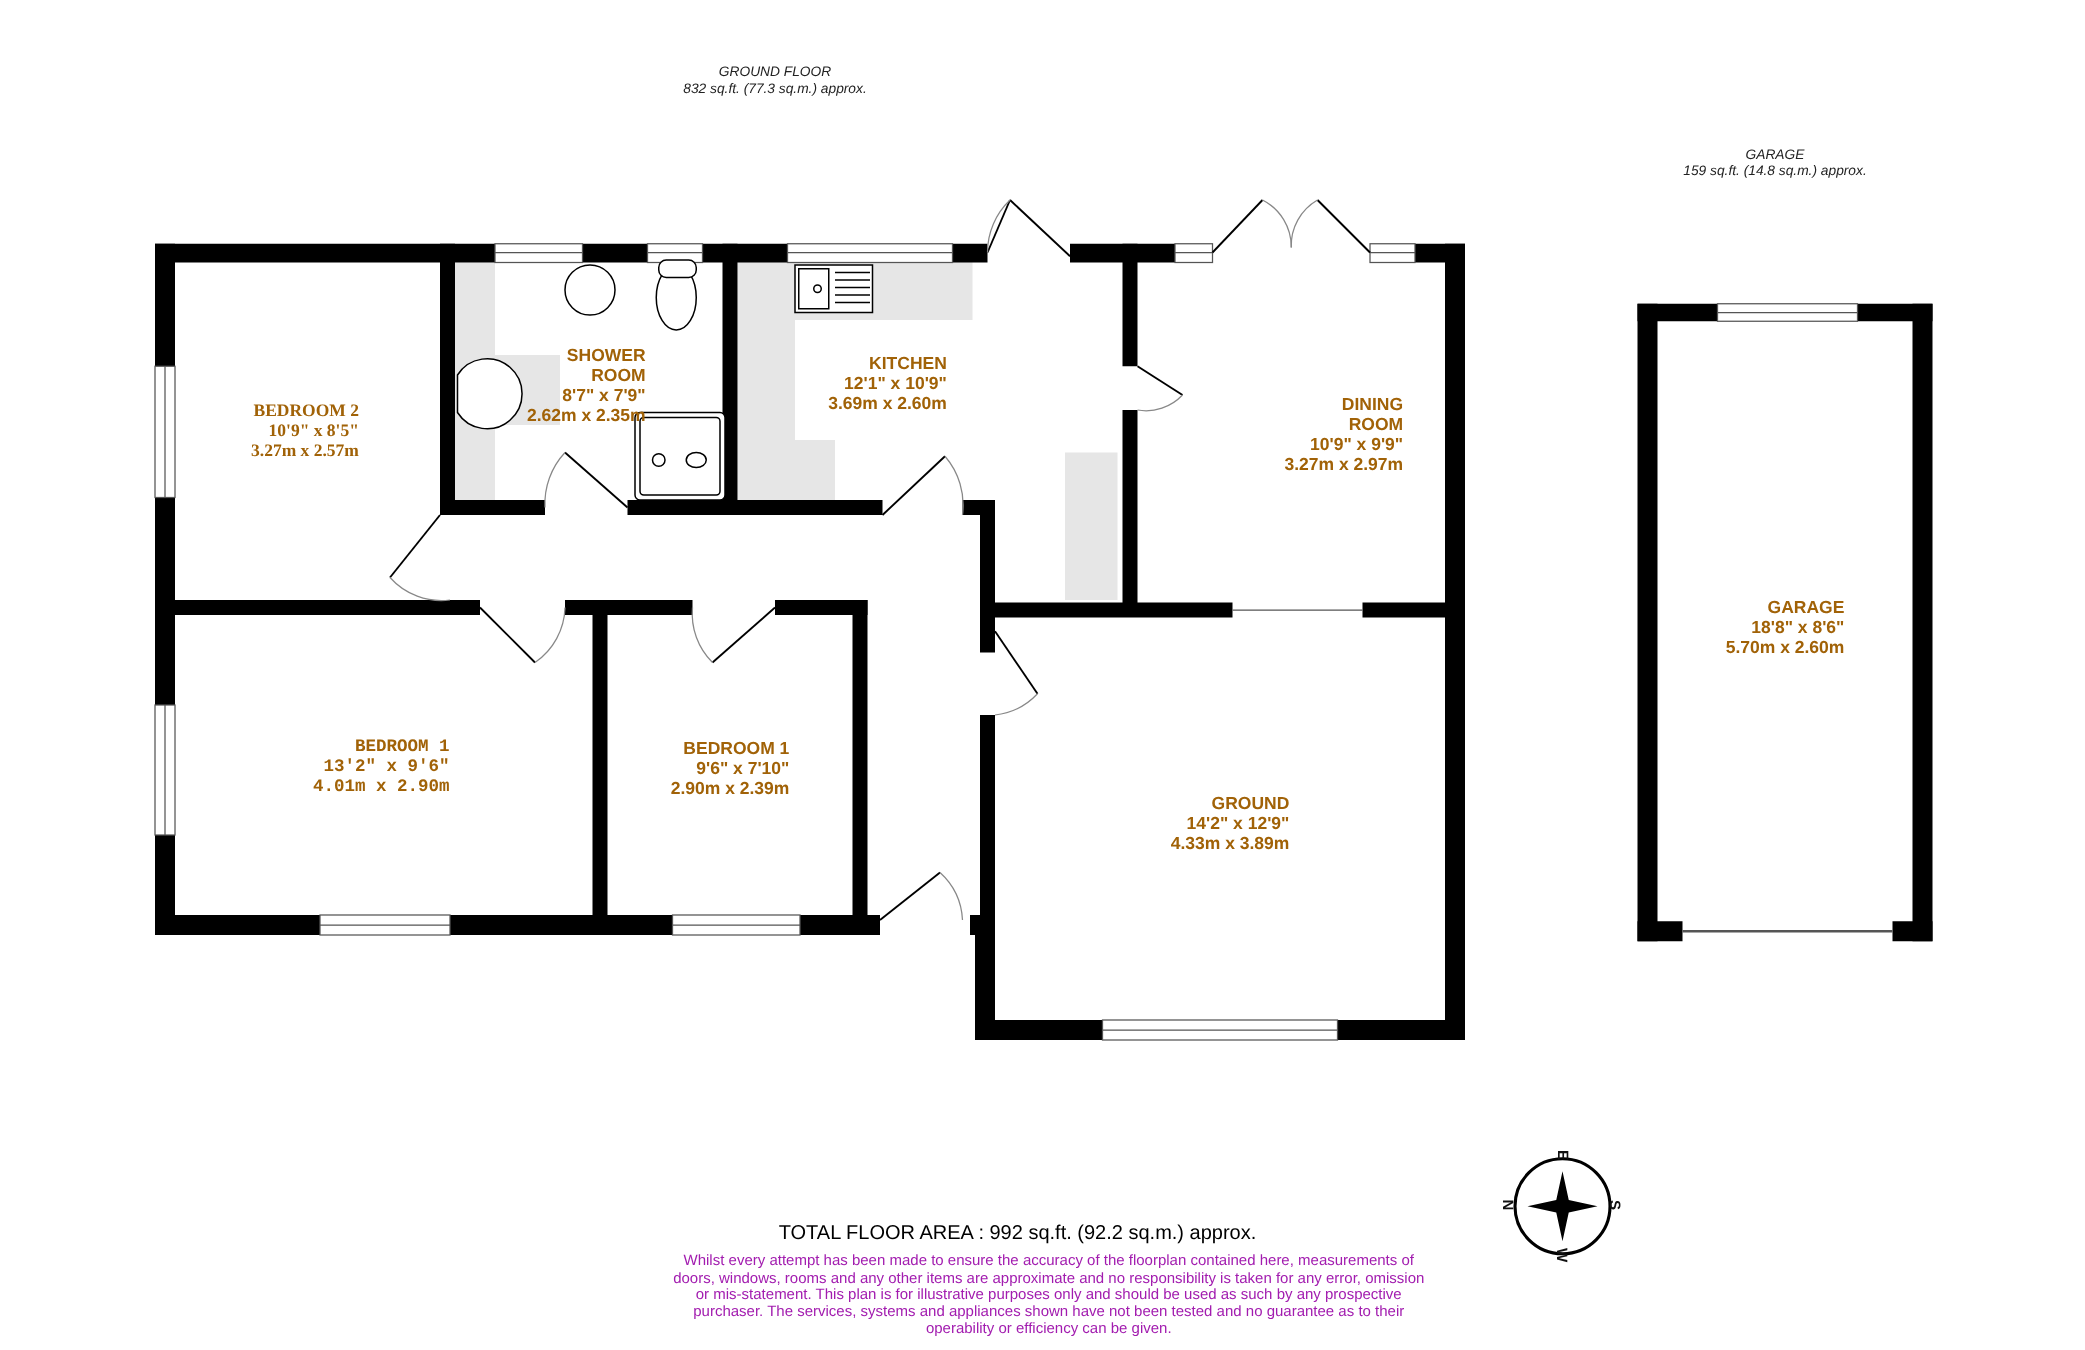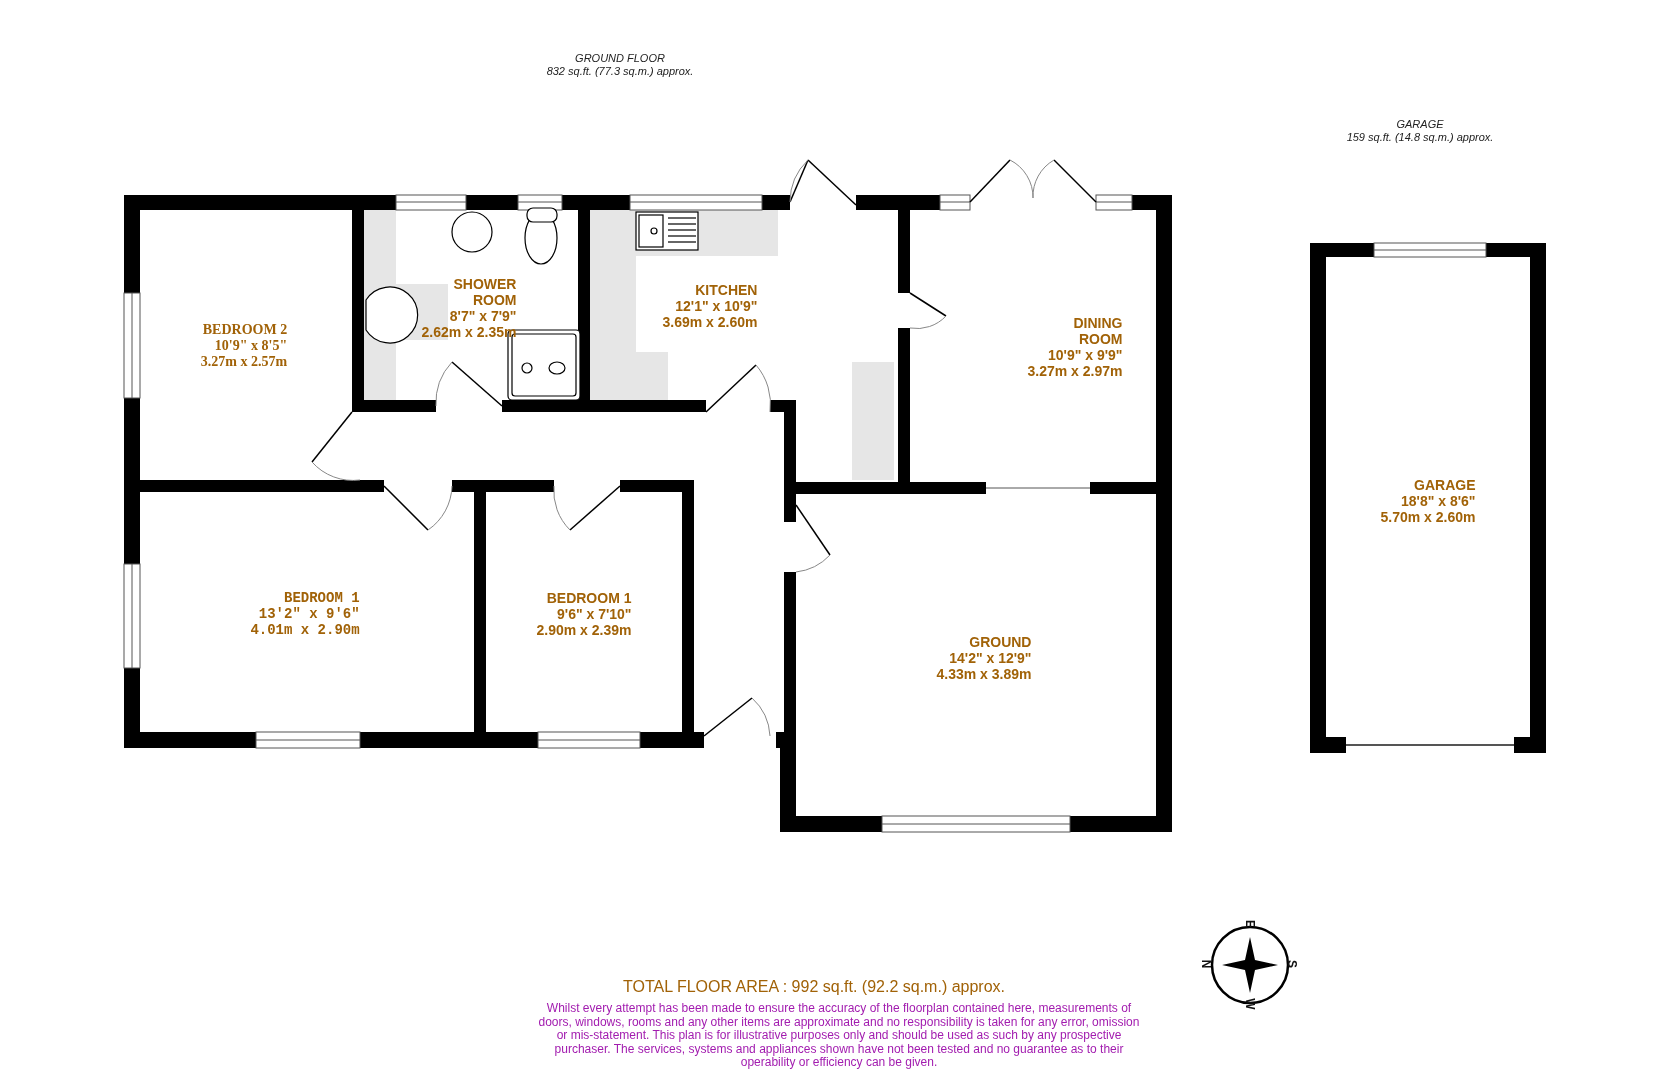--- a/index.html
+++ b/index.html
@@ -2,21 +2,21 @@
 <html><head>
 <meta charset="utf-8">
 <style>
   html, body { margin: 0; padding: 0; background: #ffffff; }
   body { width: 1668px; height: 1080px; position: relative; overflow: hidden; font-family: "Liberation Sans", sans-serif; color: #111; }
   #plan { position: absolute; left: 0; top: 0; width: 1668px; height: 1080px; }
   .floor-heading { position: absolute; text-align: center; font-size: 11px; line-height: 13px; color: #222; }
   .floor-heading div { white-space: nowrap; font-style: italic; }
   .room-label { position: absolute; text-align: right; font-weight: bold; font-size: 14px; line-height: 16px; color: #a16207; white-space: nowrap; transform: translateX(-50%); }
   .room-label .rl-name, .room-label .rl-imp, .room-label .rl-met { display: block; }
-  .total { position: absolute; left: 0; width: 1628px; top: 978px; text-align: center; font-size: 16px; color: #a16207; }
+  .total { position: absolute; left: 0; width: 1628px; top: 978px; text-align: center; font-size: 16px; color: #000000; }
   .disclaimer { position: absolute; left: 534px; width: 610px; top: 1002px; text-align: center; font-size: 12px; line-height: 13.5px; color: #a21caf; }
   .credit { position: absolute; left: 0; width: 1668px; top: 1070px; text-align: center; font-size: 12px; color: #222; }
   .compass { position: absolute; left: 1200px; top: 915px; width: 100px; height: 100px; }
   .compass .dir { position: absolute; font-weight: bold; font-size: 12px; color: #111; }
 </style>
 </head>
 <body>
 
 <div class="floor-heading" style="left:520px; top:52px; width:200px;">
   <div>GROUND FLOOR</div>

